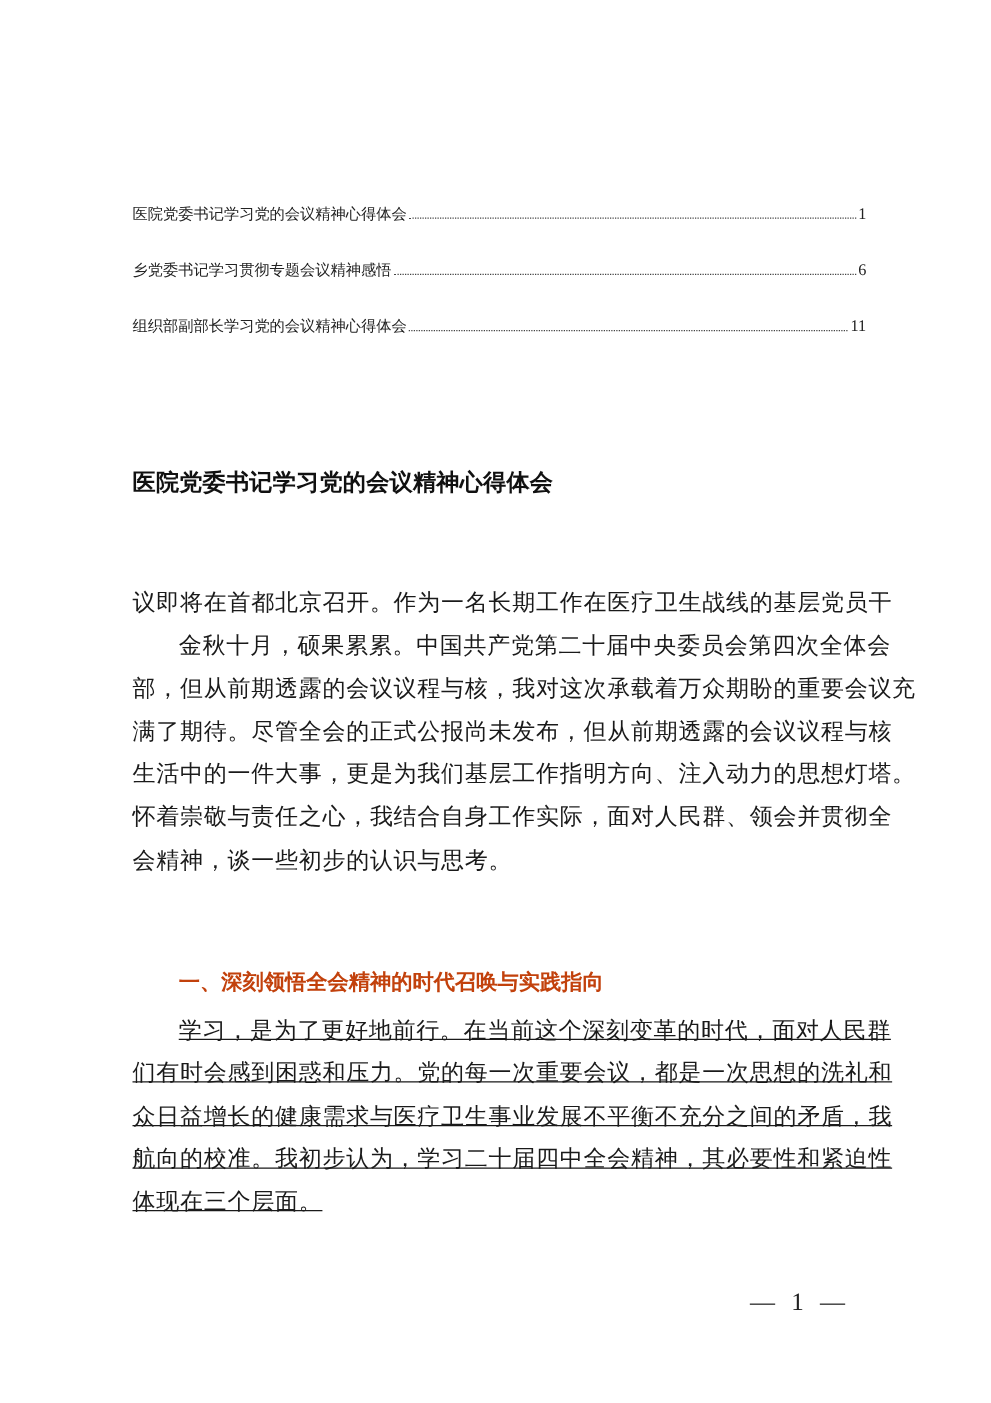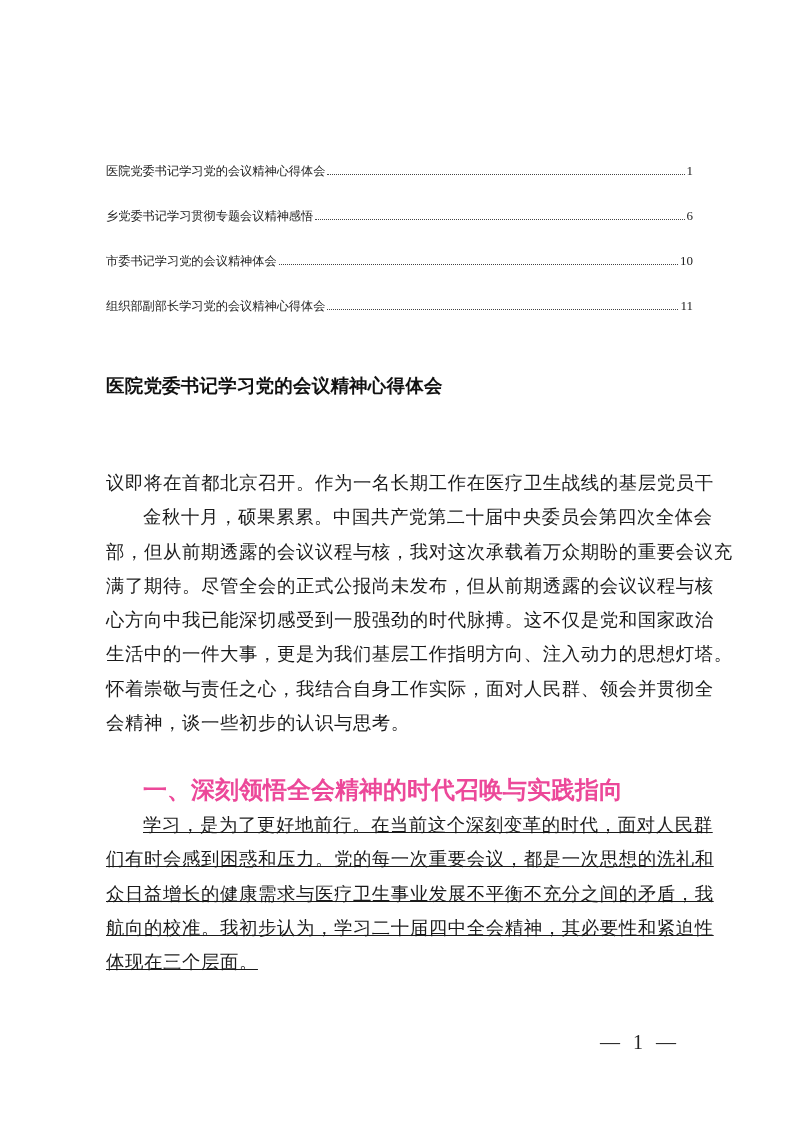--- a/index.html
+++ b/index.html
@@ -13,21 +13,21 @@
     .toc-dots { flex: 1; border-bottom: 1.4px dotted #444; margin: 0 2px 3px 2px; height: 1px; }
     .toc-page { white-space: nowrap; font-family: "Liberation Serif", serif; font-size: 13px; }
 
     .doc-title { position: absolute; left: 106px; top: 373px; font-family: "DejaVu Sans", sans-serif;
       font-size: 18.5px; font-weight: bold; color: #111; letter-spacing: 0.2px; white-space: nowrap; }
 
     .body-text { position: absolute; left: 106px; width: 584px; font-family: "DejaVu Serif", "Liberation Serif", serif;
       font-size: 18.4px; line-height: 34.3px; color: #1a1a1a; text-align: justify; letter-spacing: 0.6px; }
     .para1 { top: 466px; }
     .heading1 { position: absolute; left: 143px; top: 774px; font-family: Liberation Serif, serif;
-      font-size: 24px; font-weight: bold; color: #ec4899; white-space: nowrap; }
+      font-size: 17px; font-weight: bold; color: #c2410c; white-space: nowrap; }
     .para2 { top: 808px; text-decoration: underline; }
     .line { display: block; white-space: nowrap; height: 34.3px; }
     .indent { padding-left: 37px; }
 
     .page-number { position: absolute; left: 600px; top: 1031px; font-family: "Liberation Serif", serif;
       font-size: 20px; color: #222; white-space: nowrap; letter-spacing: 4px; }
   </style>
 </head>
 <body>
 
@@ -38,39 +38,33 @@
       <span class="toc-title">医院党委书记学习党的会议精神心得体会</span>
       <span class="toc-dots"></span>
       <span class="toc-page">1</span>
     </div>
     <div class="toc-row">
       <span class="toc-title">乡党委书记学习贯彻专题会议精神感悟</span>
       <span class="toc-dots"></span>
       <span class="toc-page">6</span>
     </div>
     <div class="toc-row">
-      <span class="toc-title">市委书记学习党的会议精神体会</span>
-      <span class="toc-dots"></span>
-      <span class="toc-page">10</span>
-    </div>
-    <div class="toc-row">
       <span class="toc-title">组织部副部长学习党的会议精神心得体会</span>
       <span class="toc-dots"></span>
       <span class="toc-page">11</span>
     </div>
   </div>
 
   <div class="doc-title">医院党委书记学习党的会议精神心得体会</div>
 
   <div class="body-text para1">
     <span class="line">议即将在首都北京召开。作为一名长期工作在医疗卫生战线的基层党员干</span>
     <span class="line indent">金秋十月，硕果累累。中国共产党第二十届中央委员会第四次全体会</span>
     <span class="line">部，但从前期透露的会议议程与核，我对这次承载着万众期盼的重要会议充</span>
     <span class="line">满了期待。尽管全会的正式公报尚未发布，但从前期透露的会议议程与核</span>
-    <span class="line">心方向中我已能深切感受到一股强劲的时代脉搏。这不仅是党和国家政治</span>
     <span class="line">生活中的一件大事，更是为我们基层工作指明方向、注入动力的思想灯塔。</span>
     <span class="line">怀着崇敬与责任之心，我结合自身工作实际，面对人民群、领会并贯彻全</span>
     <span class="line">会精神，谈一些初步的认识与思考。</span>
   </div>
 
   <div class="heading1">一、深刻领悟全会精神的时代召唤与实践指向</div>
 
   <div class="body-text para2">
     <span class="line indent">学习，是为了更好地前行。在当前这个深刻变革的时代，面对人民群</span>
     <span class="line">们有时会感到困惑和压力。党的每一次重要会议，都是一次思想的洗礼和</span>

